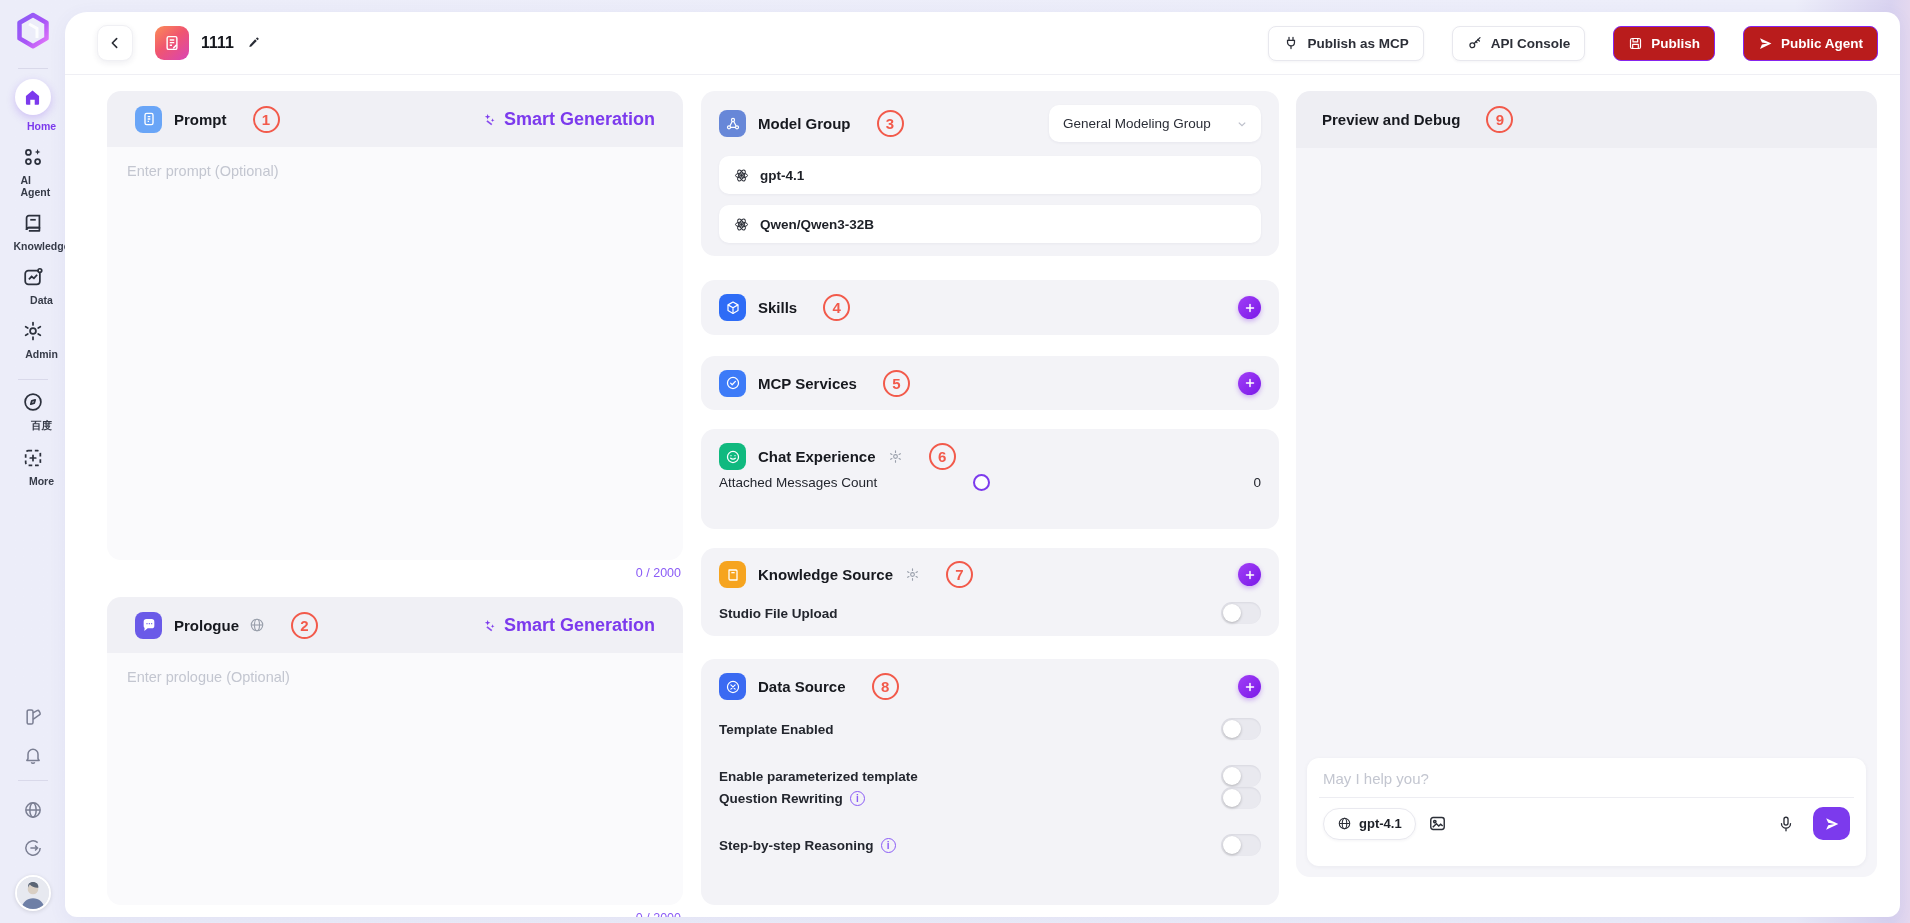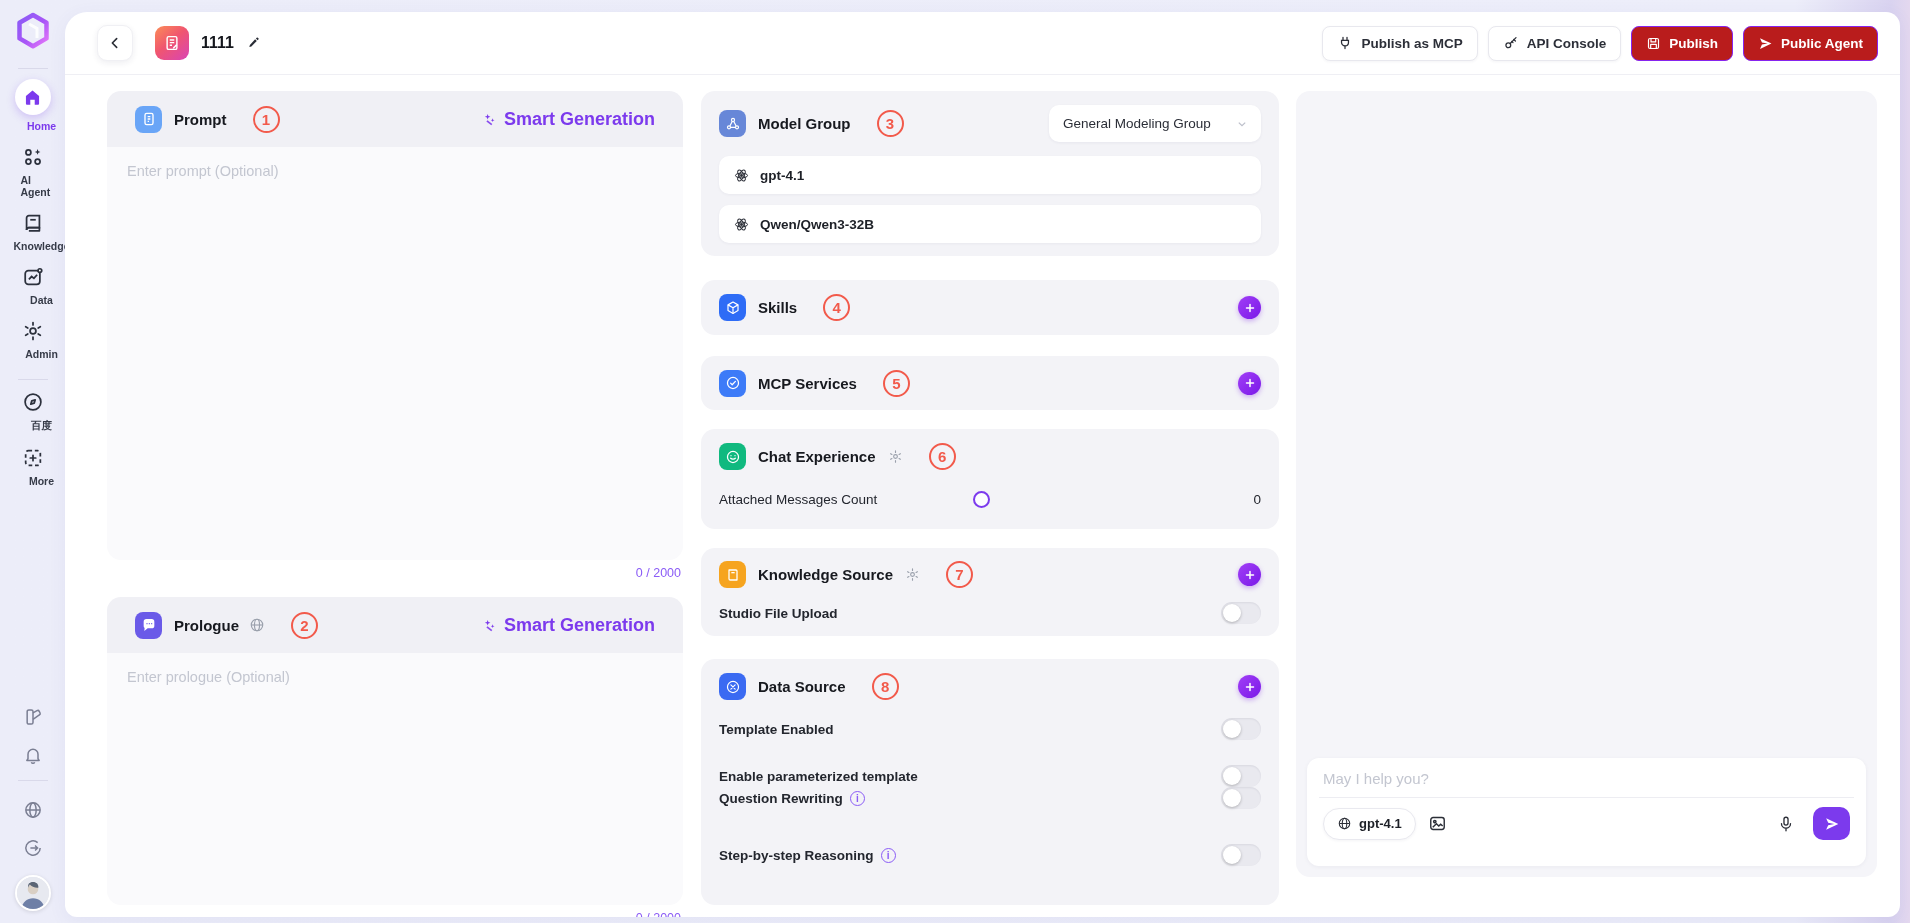--- a/index.html
+++ b/index.html
@@ -34,21 +34,21 @@
   .app-header { height:63px; display:flex; align-items:center; padding:0 22px 0 32px;
     border-bottom:1px solid #efeff4; }
   .back-btn { width:36px; height:36px; border-radius:10px; background:#fff; border:1px solid #f0f0f4;
     box-shadow:0 2px 6px rgba(40,40,80,.08); display:flex; align-items:center; justify-content:center;
     color:#2a2d36; cursor:pointer; }
   .app-icon { width:34px; height:34px; border-radius:9px; margin-left:22px;
     background:linear-gradient(140deg,#fb8d57 0%,#f0566f 45%,#d944b5 100%);
     display:flex; align-items:center; justify-content:center; color:#fff; }
   .app-title { font-size:16px; font-weight:700; margin-left:12px; color:#15171d; }
   .edit-icon { margin-left:12px; color:#2a2d36; cursor:pointer; }
-  .hdr-right { margin-left:auto; display:flex; align-items:center; gap:10px; }
+  .hdr-right { margin-left:auto; display:flex; align-items:center; gap:28px; }
   .btn { height:35px; border-radius:8px; display:flex; align-items:center; gap:8px;
     padding:0 14px; font-size:13.5px; font-weight:600; cursor:pointer; white-space:nowrap; }
   .btn.ghost { background:#fff; border:1px solid #e8e8ee; color:#2c2f38; box-shadow:0 1px 3px rgba(40,40,80,.05); }
   .btn.primary { background:#b91c1c; border:1px solid #8624ee; color:#fff; }
 
   
   .content { position:absolute; left:0; right:0; top:63px; bottom:0; overflow:hidden; }
   .col-left  { position:absolute; left:42px;  top:16px; width:576px; bottom:0; }
   .col-mid   { position:absolute; left:636px; top:16px; width:578px; bottom:0; }
   .col-right { position:absolute; left:1231px;top:16px; width:581px; bottom:0; }
@@ -459,21 +459,21 @@
           </span>
           <span class="p-title">Chat Experience</span>
           <span class="gear">
             <svg width="15" height="15" viewBox="0 0 24 24" fill="none" stroke="currentColor" stroke-width="1.8">
                 <circle cx="12" cy="12" r="3"></circle>
                 <path d="M12 3v2.4M12 18.6V21M4.2 7.5l2.1 1.2M17.7 15.3l2.1 1.2M4.2 16.5l2.1-1.2M17.7 8.7l2.1-1.2" stroke-linecap="round"></path>
               </svg>
           </span>
           <span class="numbadge">6</span>
         </div>
-        <div class="row-line" style="margin-top:21px">
+        <div class="row-line" style="margin-top:4px">
           <span>Attached Messages Count</span>
           <span class="slider-knob" style="margin-left:96px"></span>
           <span class="mr-auto" style="font-size:13.5px; color:#23262e">0</span>
         </div>
       </div>
 
       <div class="panel" style="height:88px; margin-top:19px; padding-top:13px">
         <div class="sec">
           <span class="tile" style="background:#f6a41f">
             <svg width="16" height="16" viewBox="0 0 24 24" fill="none" stroke="#fff" stroke-width="1.9">
@@ -531,32 +531,36 @@
               <span class="knob"></span>
             </span>
         </div>
         <div class="row-line bold" style="">
           <span>Question Rewriting</span>
           <span class="info-ic">i</span>
           <span class="toggle">
               <span class="knob"></span>
             </span>
         </div>
-        <div class="row-line bold" style="margin-top:35px">
+        <div class="row-line bold" style="margin-top:25px">
           <span>Step-by-step Reasoning</span>
           <span class="info-ic">i</span>
           <span class="toggle">
               <span class="knob"></span>
             </span>
         </div>
       </div>
     </div>
 
     <div class="col-right">
       <div class="preview">
+        <div class="preview-hd">
+          <span class="p-title" style="margin-left:0">Preview and Debug</span>
+          <span class="numbadge">9</span>
+        </div>
 
         <div class="chatcard">
           <input class="chat-input" placeholder="May I help you?" style="">
           <div class="chat-div"></div>
           <div class="chat-tools">
             <div class="model-pill">
               <span>
                 <svg width="15" height="15" viewBox="0 0 24 24" fill="none" stroke="#2b2e37" stroke-width="1.7">
                     <circle cx="12" cy="12" r="8.4"></circle>
                     <ellipse cx="12" cy="12" rx="3.6" ry="8.4"></ellipse>

